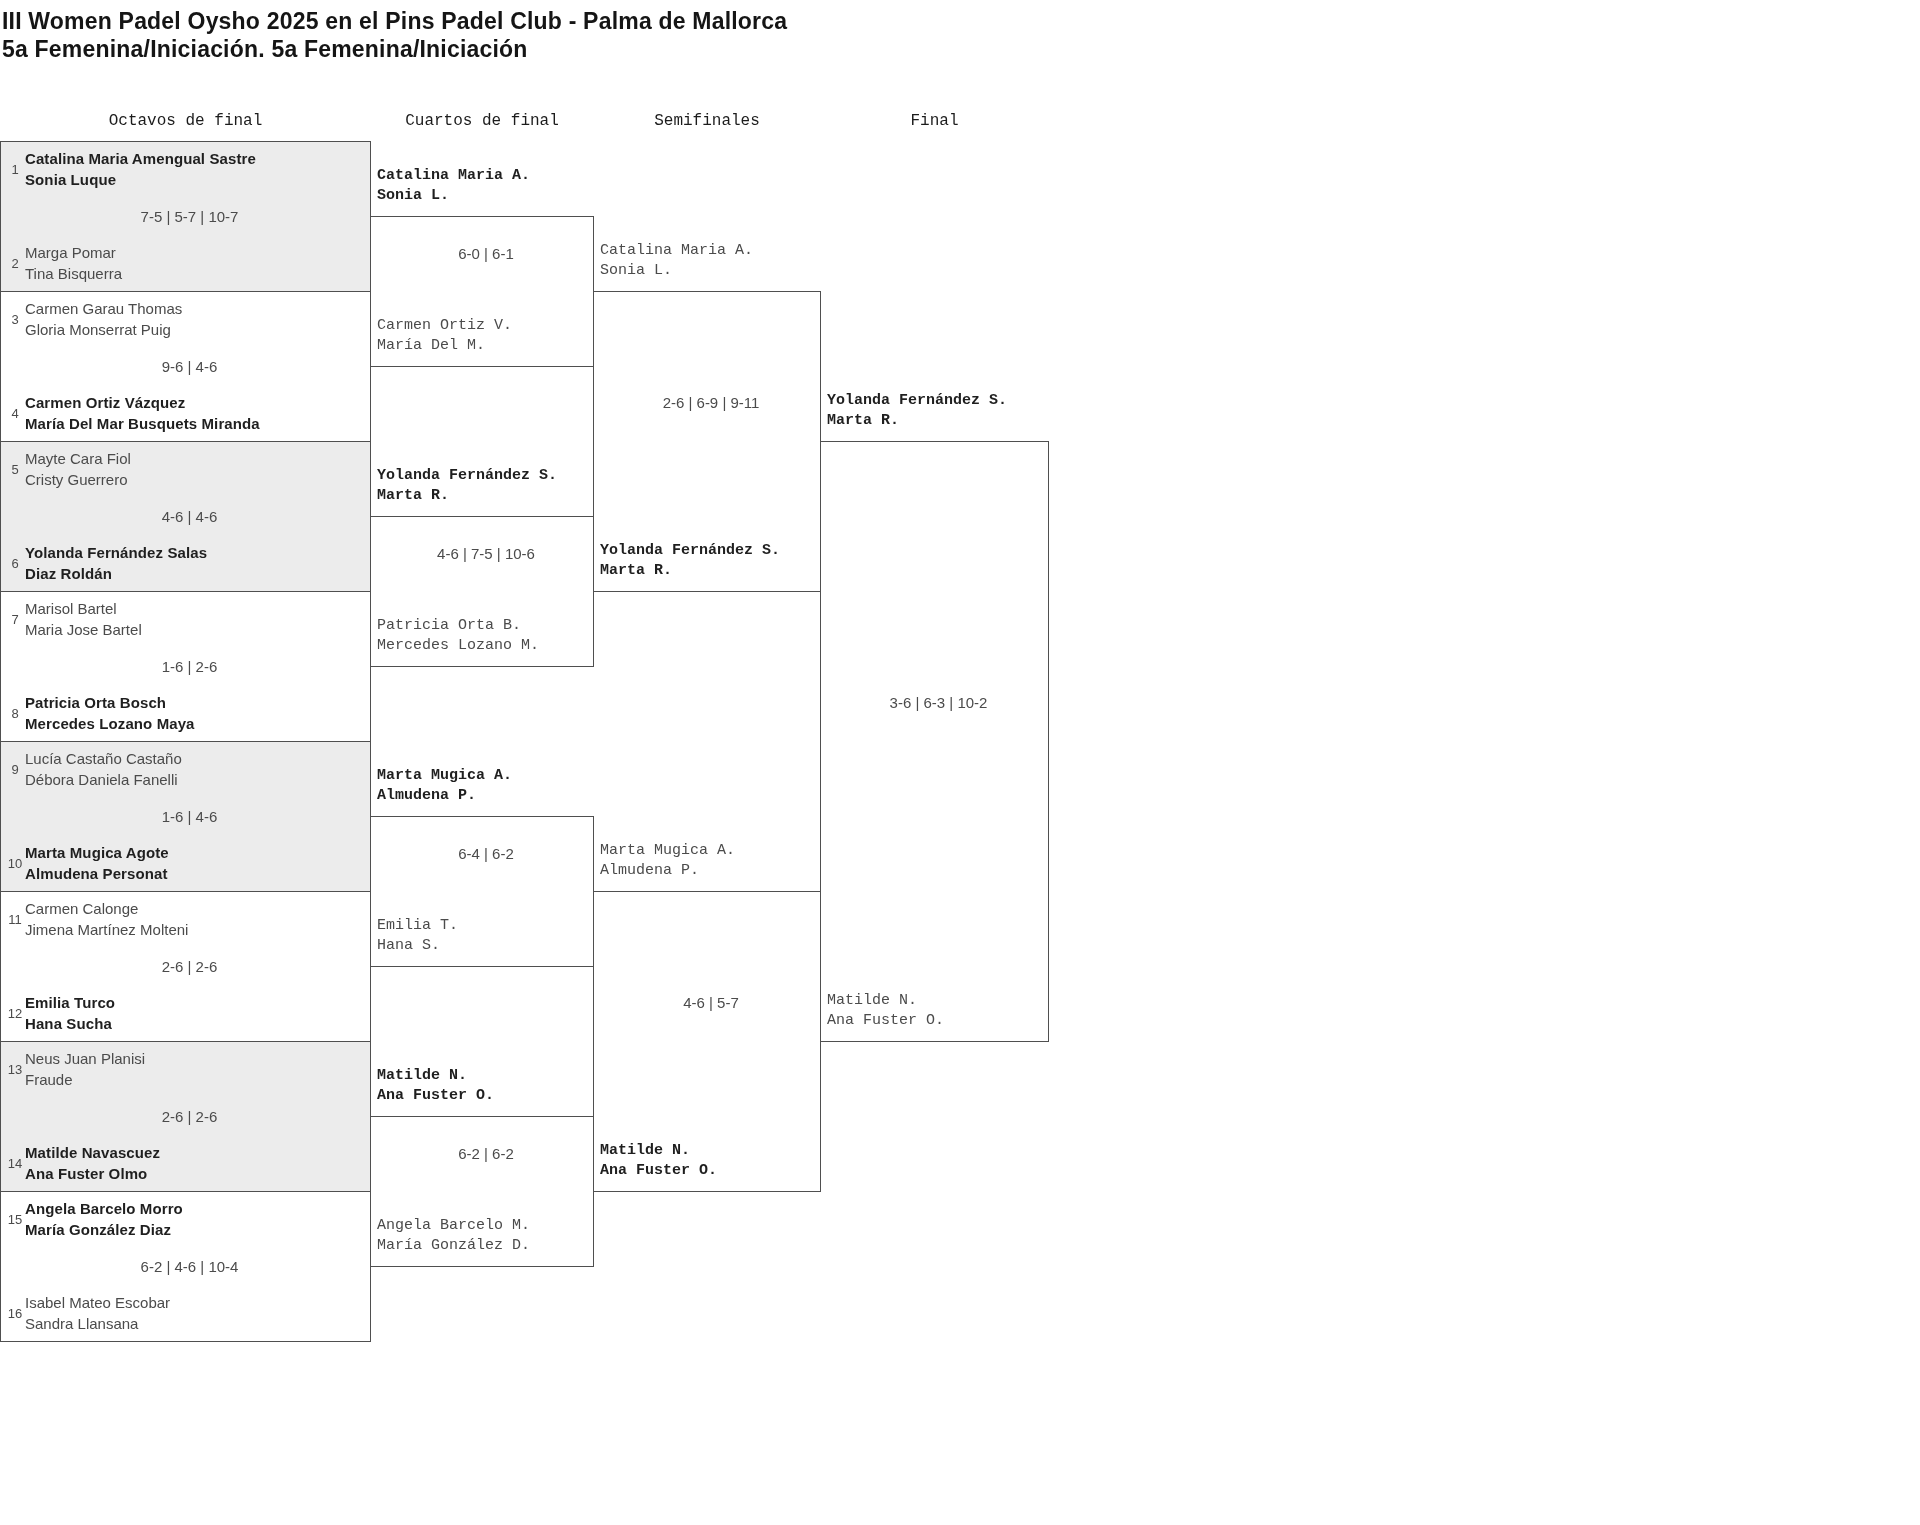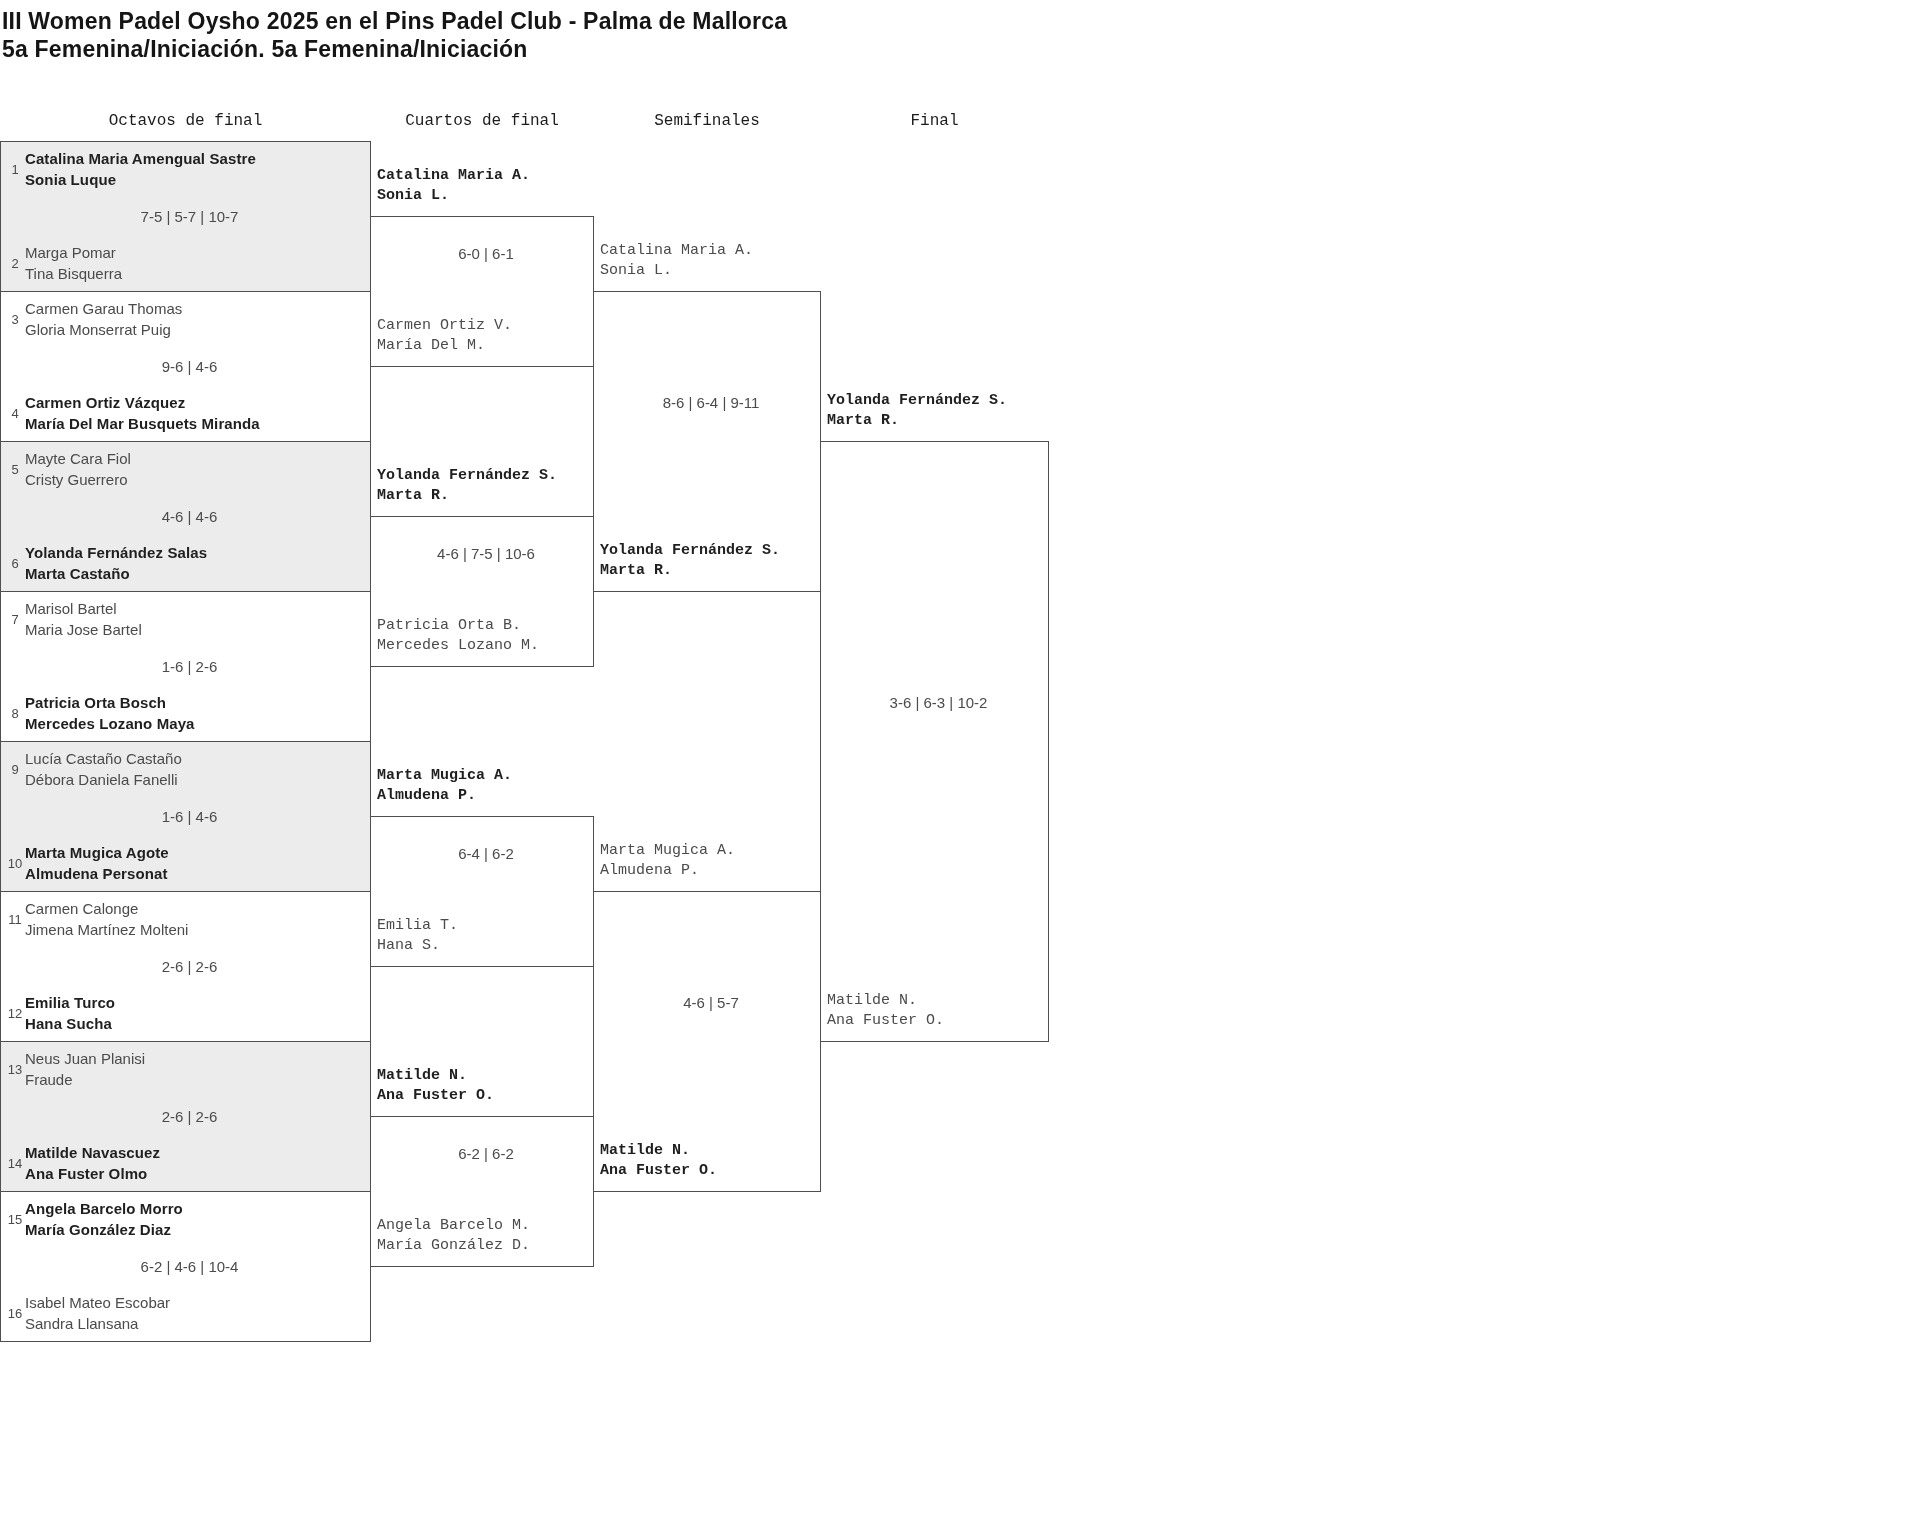--- a/index.html
+++ b/index.html
@@ -103,21 +103,21 @@
       <span class="names">
           <span>Mayte Cara Fiol</span>
           <span>Cristy Guerrero</span>
         </span>
     </div>
     <div class="mscore">4-6 | 4-6</div>
     <div class="team t2 win">
       <span class="seed">6</span>
       <span class="names">
           <span>Yolanda Fernández Salas</span>
-          <span>Marta Castaño</span>
+          <span>Diaz Roldán</span>
         </span>
     </div>
   </div>
 
   <div class="oct-match" style="top:591px">
     <div class="team t1">
       <span class="seed">7</span>
       <span class="names">
           <span>Marisol Bartel</span>
           <span>Maria Jose Bartel</span>
@@ -251,21 +251,21 @@
         <span>Angela Barcelo M.</span>
         <span>María González D.</span>
       </div>
   </div>
 
   <div class="box sf" style="top:291px">
     <div class="lbl tlabel">
         <span>Catalina Maria A.</span>
         <span>Sonia L.</span>
       </div>
-    <div class="mscore">8-6 | 6-4 | 9-11</div>
+    <div class="mscore">2-6 | 6-9 | 9-11</div>
     <div class="lbl blabel win">
         <span>Yolanda Fernández S.</span>
         <span>Marta R.</span>
       </div>
   </div>
 
   <div class="box sf" style="top:891px">
     <div class="lbl tlabel">
         <span>Marta Mugica A.</span>
         <span>Almudena P.</span>

